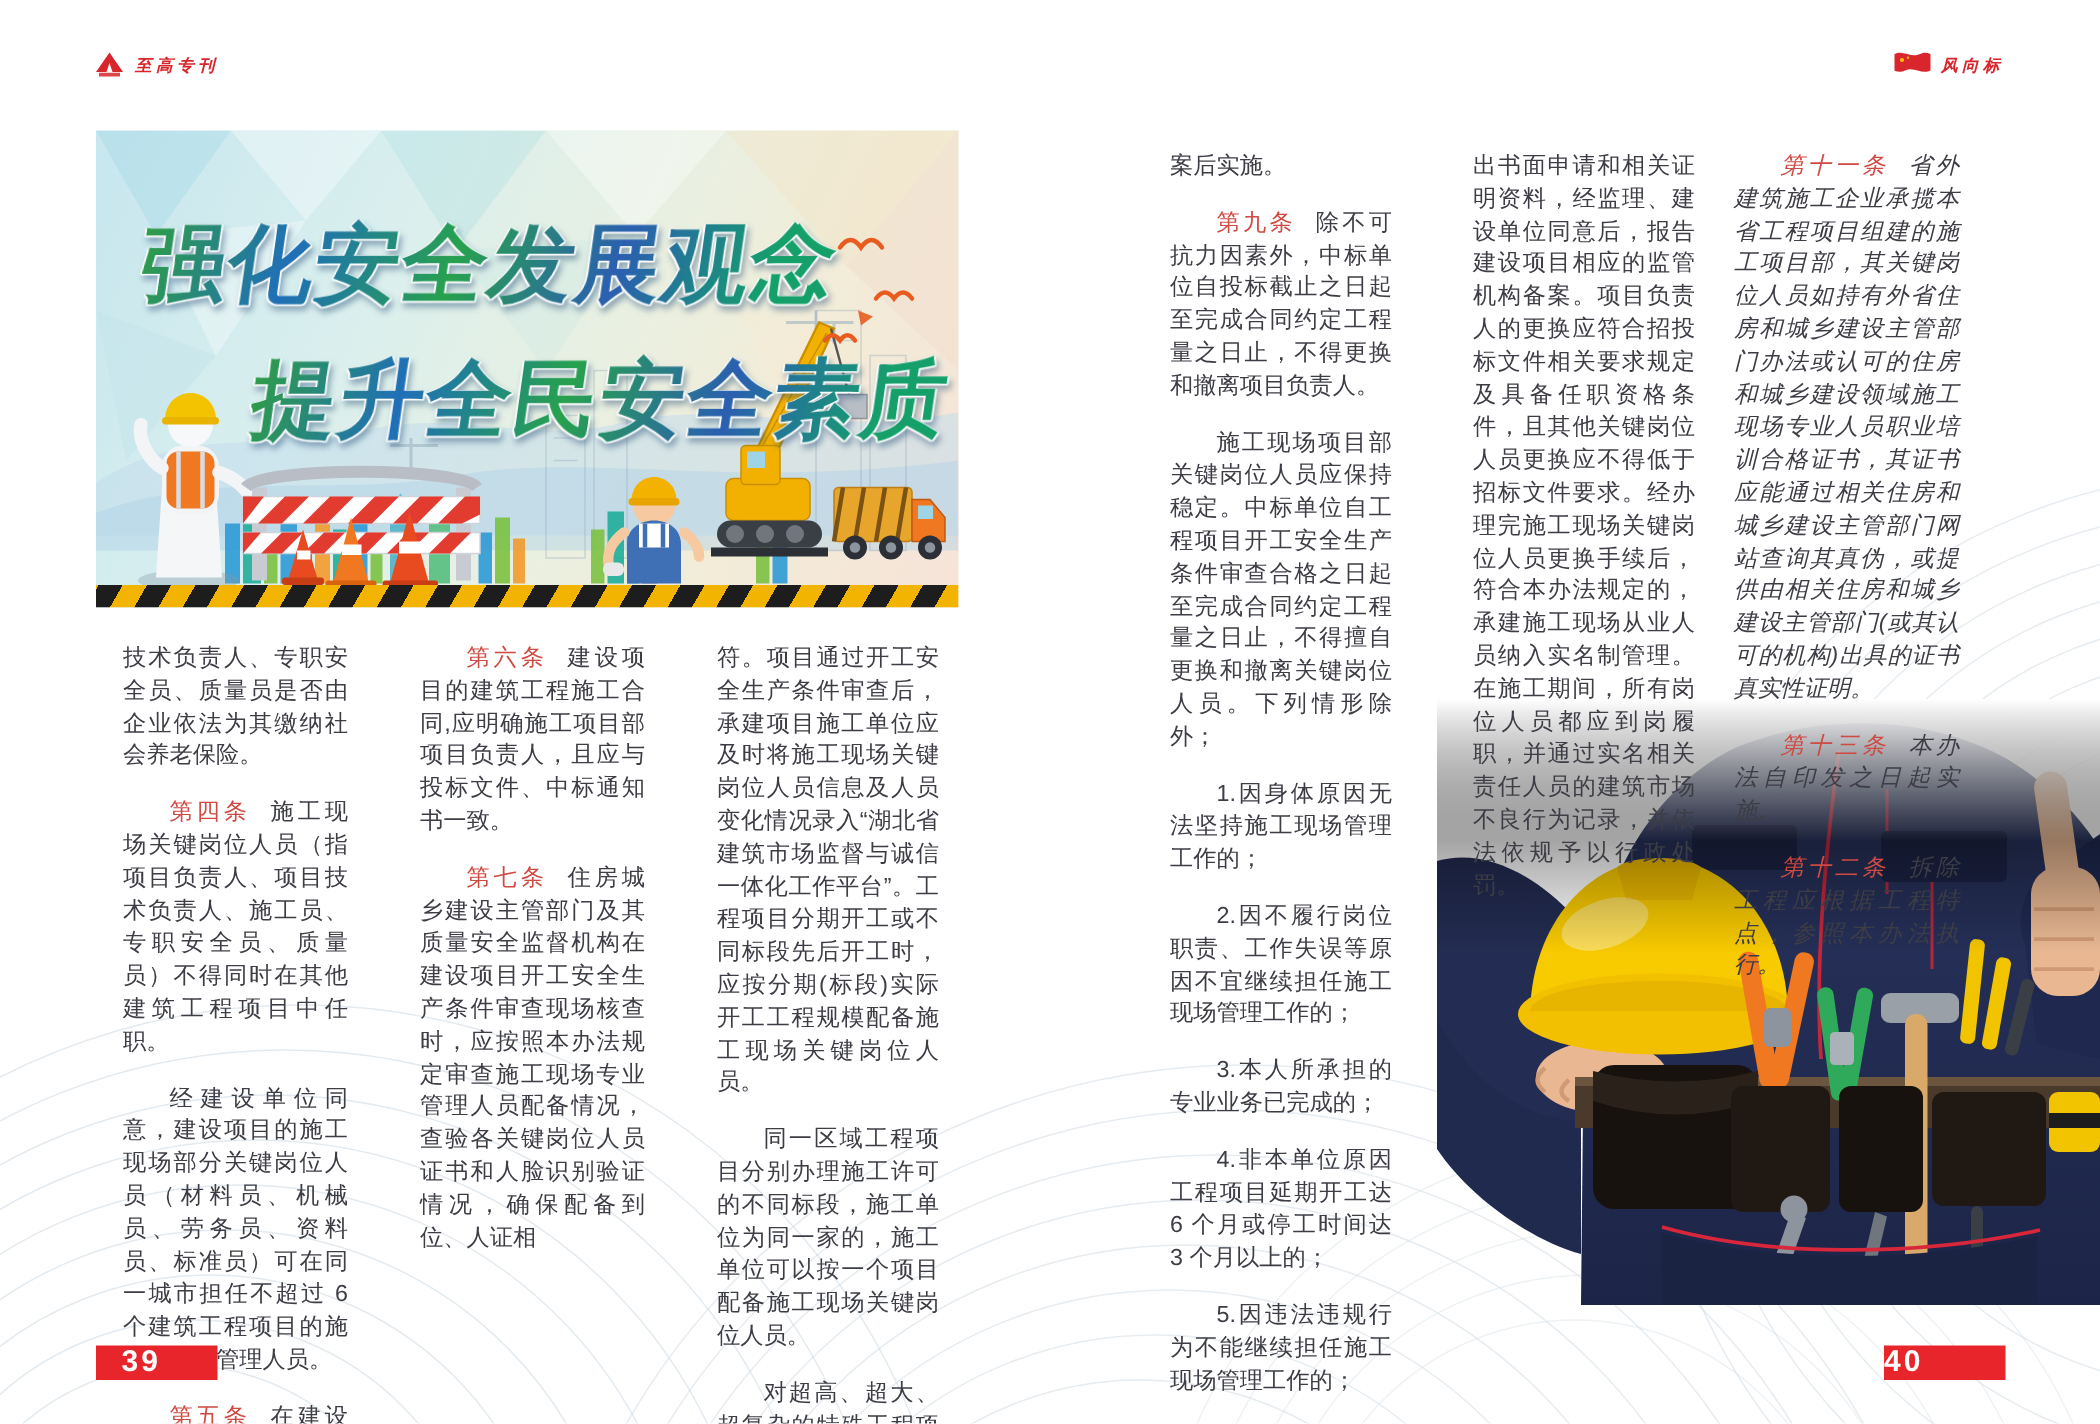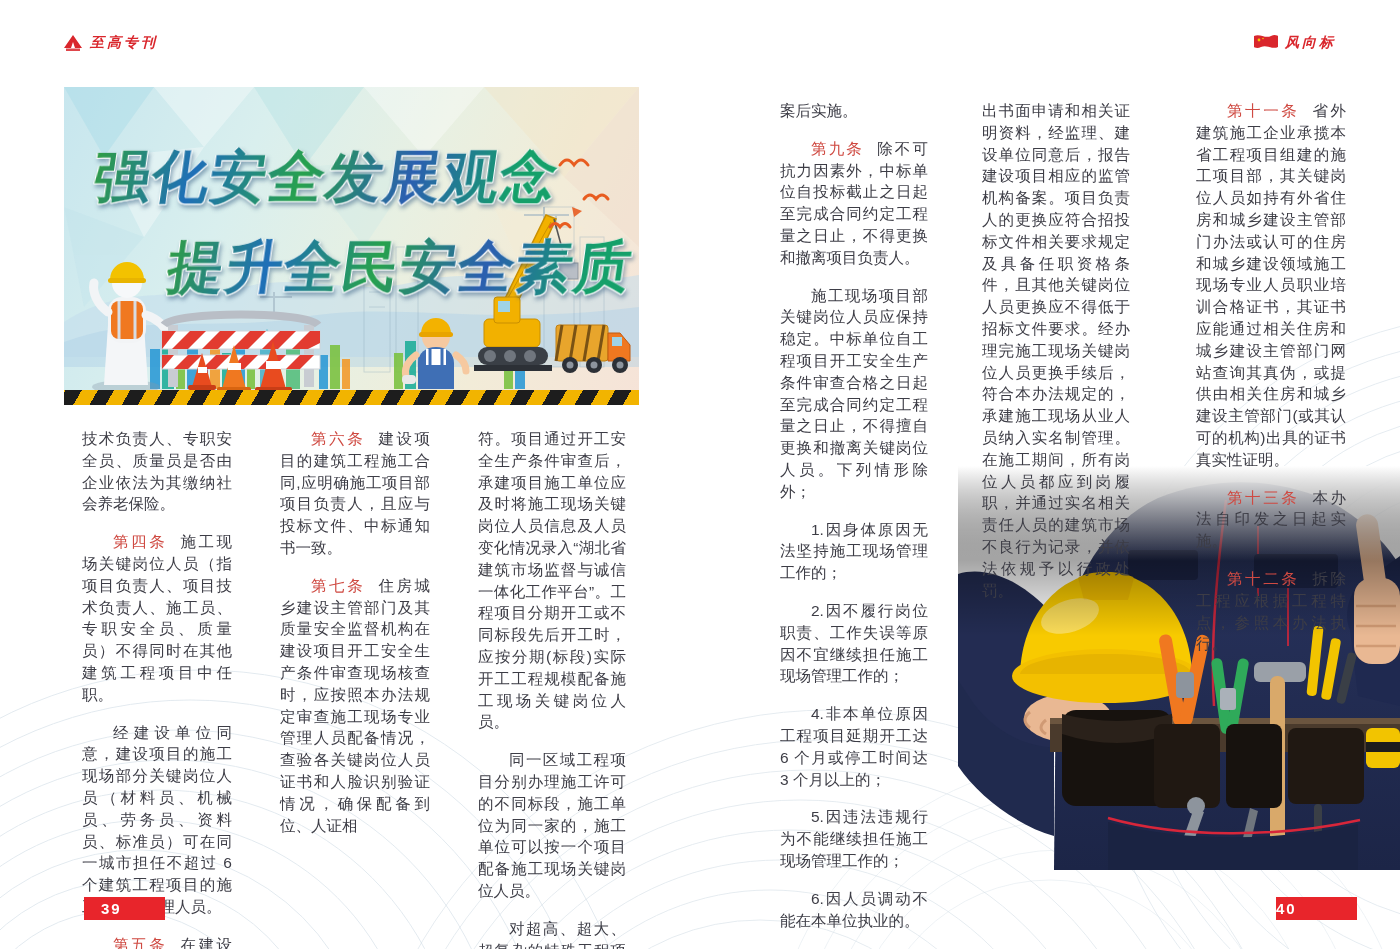--- a/index.html
+++ b/index.html
@@ -6,21 +6,21 @@
   body{
     width:1400px;height:949px;position:relative;overflow:hidden;background:#ffffff;
     font-family:"Liberation Sans",sans-serif;
   }
   
   .bg-waves{position:absolute;inset:0;z-index:0;}
   
   .hdr{position:absolute;top:34px;z-index:5;display:flex;align-items:center;gap:6px;}
   .hdr-left{left:62px;}
   .hdr-right{right:64px;}
-  .hdr .brand{color:#d9262c;font-size:14px;font-style:italic;font-weight:bold;letter-spacing:3px;}
+  .hdr .brand{color:#d9262c;font-size:11px;font-style:italic;font-weight:bold;letter-spacing:3px;}
   
   .banner{
     position:absolute;left:64px;top:87px;width:575px;height:318px;z-index:2;overflow:hidden;
     background:linear-gradient(115deg,#c7e6ee 0%,#d9efee 30%,#e8f0e2 55%,#f2ecd8 75%,#f6e3d8 100%);
   }
   .banner svg{position:absolute;left:0;top:0;}
   .headline{
     position:absolute;z-index:3;font-weight:900;font-size:57px;letter-spacing:1px;
     font-family:"DejaVu Sans","Liberation Sans",sans-serif;
     background:linear-gradient(100deg,#2f9e44 0%,#1f6fb8 22%,#27a14e 45%,#2b5fb0 68%,#15a06a 90%);
@@ -38,26 +38,26 @@
   
   .col{position:absolute;z-index:3;font-size:15.5px;line-height:21.8px;color:#3d3d46;text-align:justify;}
   .col p{margin:16px;text-indent:2em;}
   .col p.cont{text-indent:0;}
   .term{color:#cf4a42;margin-right:0.85em;}
   .c-l1{left:66px; top:412px;width:182px;}
   .c-l2{left:264px;top:412px;width:182px;}
   .c-l3{left:462px;top:412px;width:180px;}
   .c-r1{left:764px; top:84px;width:180px;}
   .c-r2{left:966px; top:84px;width:180px;}
-  .c-r3{left:1180px;top:84px;width:182px;}
+  .c-r3{left:1140px;top:84px;width:182px;font-style:italic;}
   
   .photo{position:absolute;left:958px;top:466px;width:442px;height:404px;z-index:1;overflow:hidden;}
   
   .pageno{position:absolute;top:897px;width:81px;height:23px;background:#e8252b;color:#fff;
-    font-size:15px;font-weight:bold;z-index:6;display:flex;align-items:center;margin-left:20px;}
+    font-size:20px;font-weight:bold;z-index:6;display:flex;align-items:center;}
   .pageno.left{left:64px;padding-left:0;justify-content:flex-start;}
   .pageno.left span{margin-left:17px;letter-spacing:2px;}
   .pageno.right{left:1256px;}
   .pageno.right span{margin-right:14px;letter-spacing:2px;}
 </style>
 </head>
 <body>
 
 <svg class="bg-waves" width="1400" height="949">
   <g fill="none" stroke="#ccd9e3" stroke-width="1" opacity="0.55">
@@ -385,20 +385,21 @@
   <p><span>同一区域工程项目分别办理施工许可的不同标段，施工单位为同一家的，施工单位可以按一个项目配备施工现场关键岗位人员。</span></p>
   <p><span>对超高、超大、超复杂的特殊工程项目的施工现场关键岗位人员配备，鼓励承建项目施工单位应编制人力资源配备专项计划方案，分阶段配备关键岗位人员，并报相关单位备</span></p>
 </div>
 
 <div class="col c-r1">
   <p class="cont"><span>案后实施。</span></p>
   <p><span class="term">第九条</span><span>除不可抗力因素外，中标单位自投标截止之日起至完成合同约定工程量之日止，不得更换和撤离项目负责人。</span></p>
   <p><span>施工现场项目部关键岗位人员应保持稳定。中标单位自工程项目开工安全生产条件审查合格之日起至完成合同约定工程量之日止，不得擅自更换和撤离关键岗位人员。下列情形除外；</span></p>
   <p><span>1.因身体原因无法坚持施工现场管理工作的；</span></p>
   <p><span>2.因不履行岗位职责、工作失误等原因不宜继续担任施工现场管理工作的；</span></p>
+  <p><span>3.本人所承担的专业业务已完成的；</span></p>
   <p><span>4.非本单位原因工程项目延期开工达 6 个月或停工时间达 3 个月以上的；</span></p>
   <p><span>5.因违法违规行为不能继续担任施工现场管理工作的；</span></p>
   <p><span>6.因人员调动不能在本单位执业的。</span></p>
 
 </div>
 
 <div class="col c-r2">
   <p class="cont"><span>出书面申请和相关证明资料，经监理、建设单位同意后，报告建设项目相应的监管机构备案。项目负责人的更换应符合招投标文件相关要求规定及具备任职资格条件，且其他关键岗位人员更换应不得低于招标文件要求。经办理完施工现场关键岗位人员更换手续后，符合本办法规定的，承建施工现场从业人员纳入实名制管理。在施工期间，所有岗位人员都应到岗履职，并通过实名相关责任人员的建筑市场不良行为记录，并依法依规予以行政处罚。</span></p>
 </div>
 

